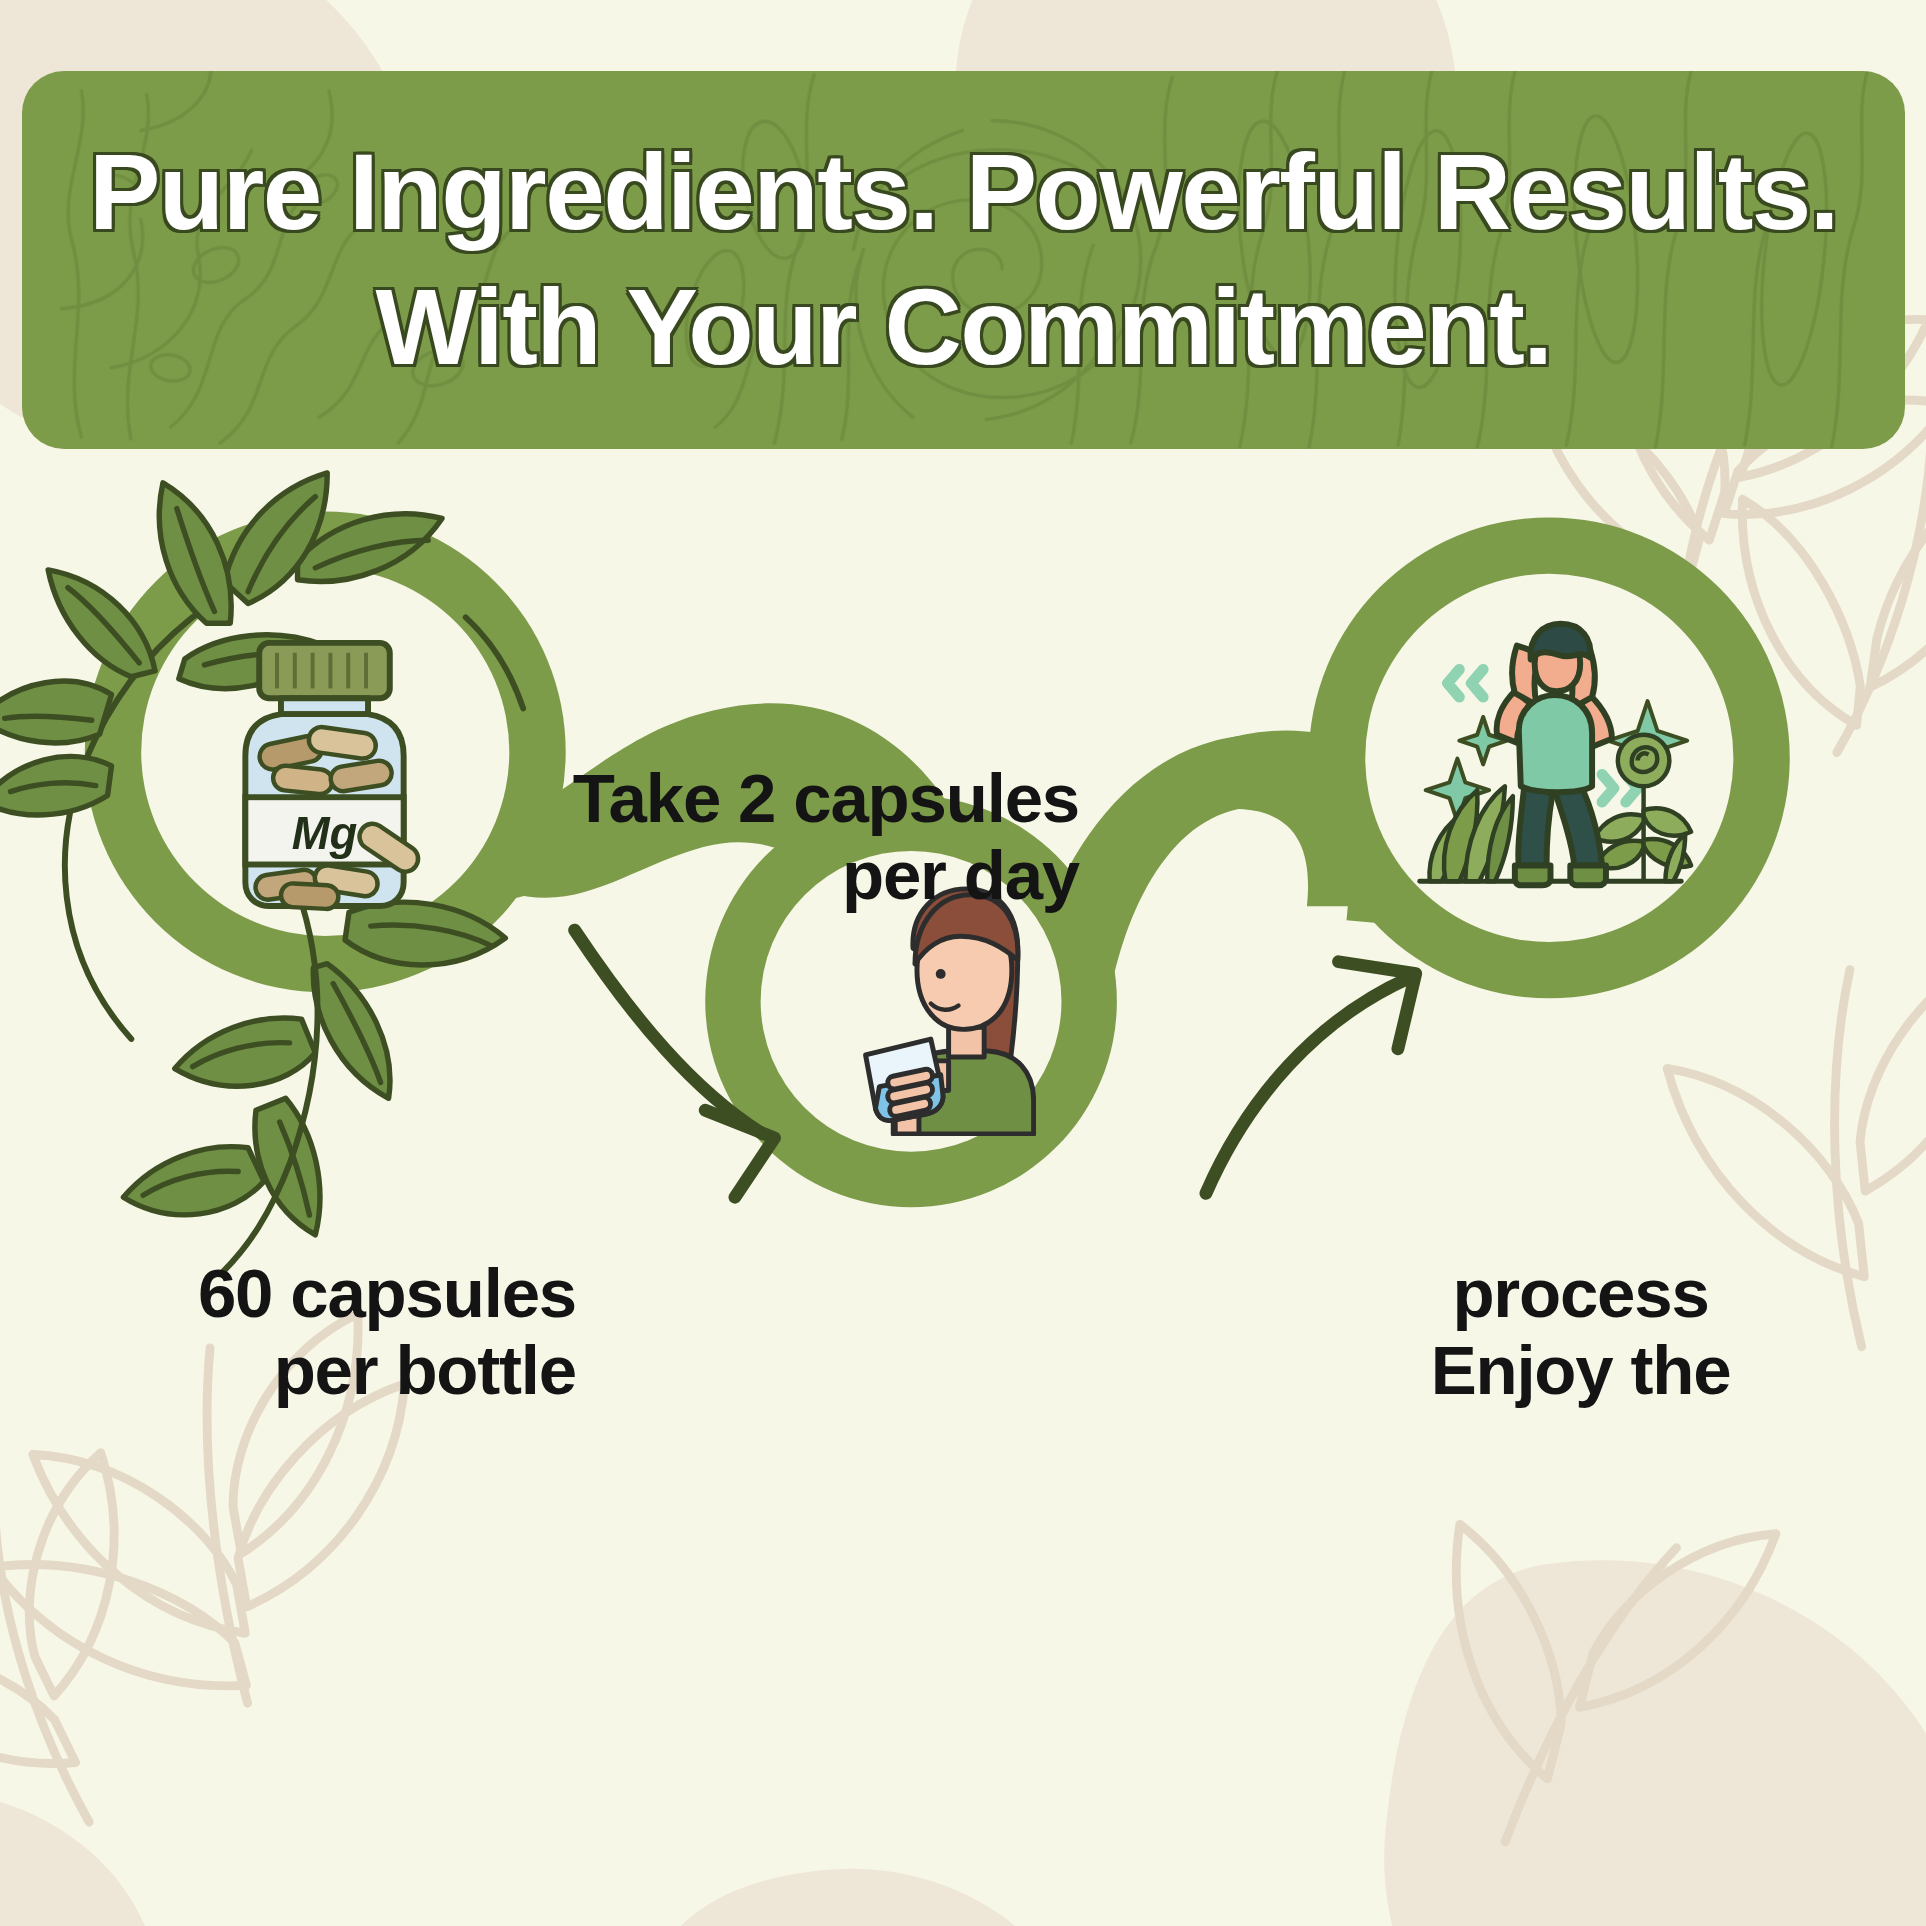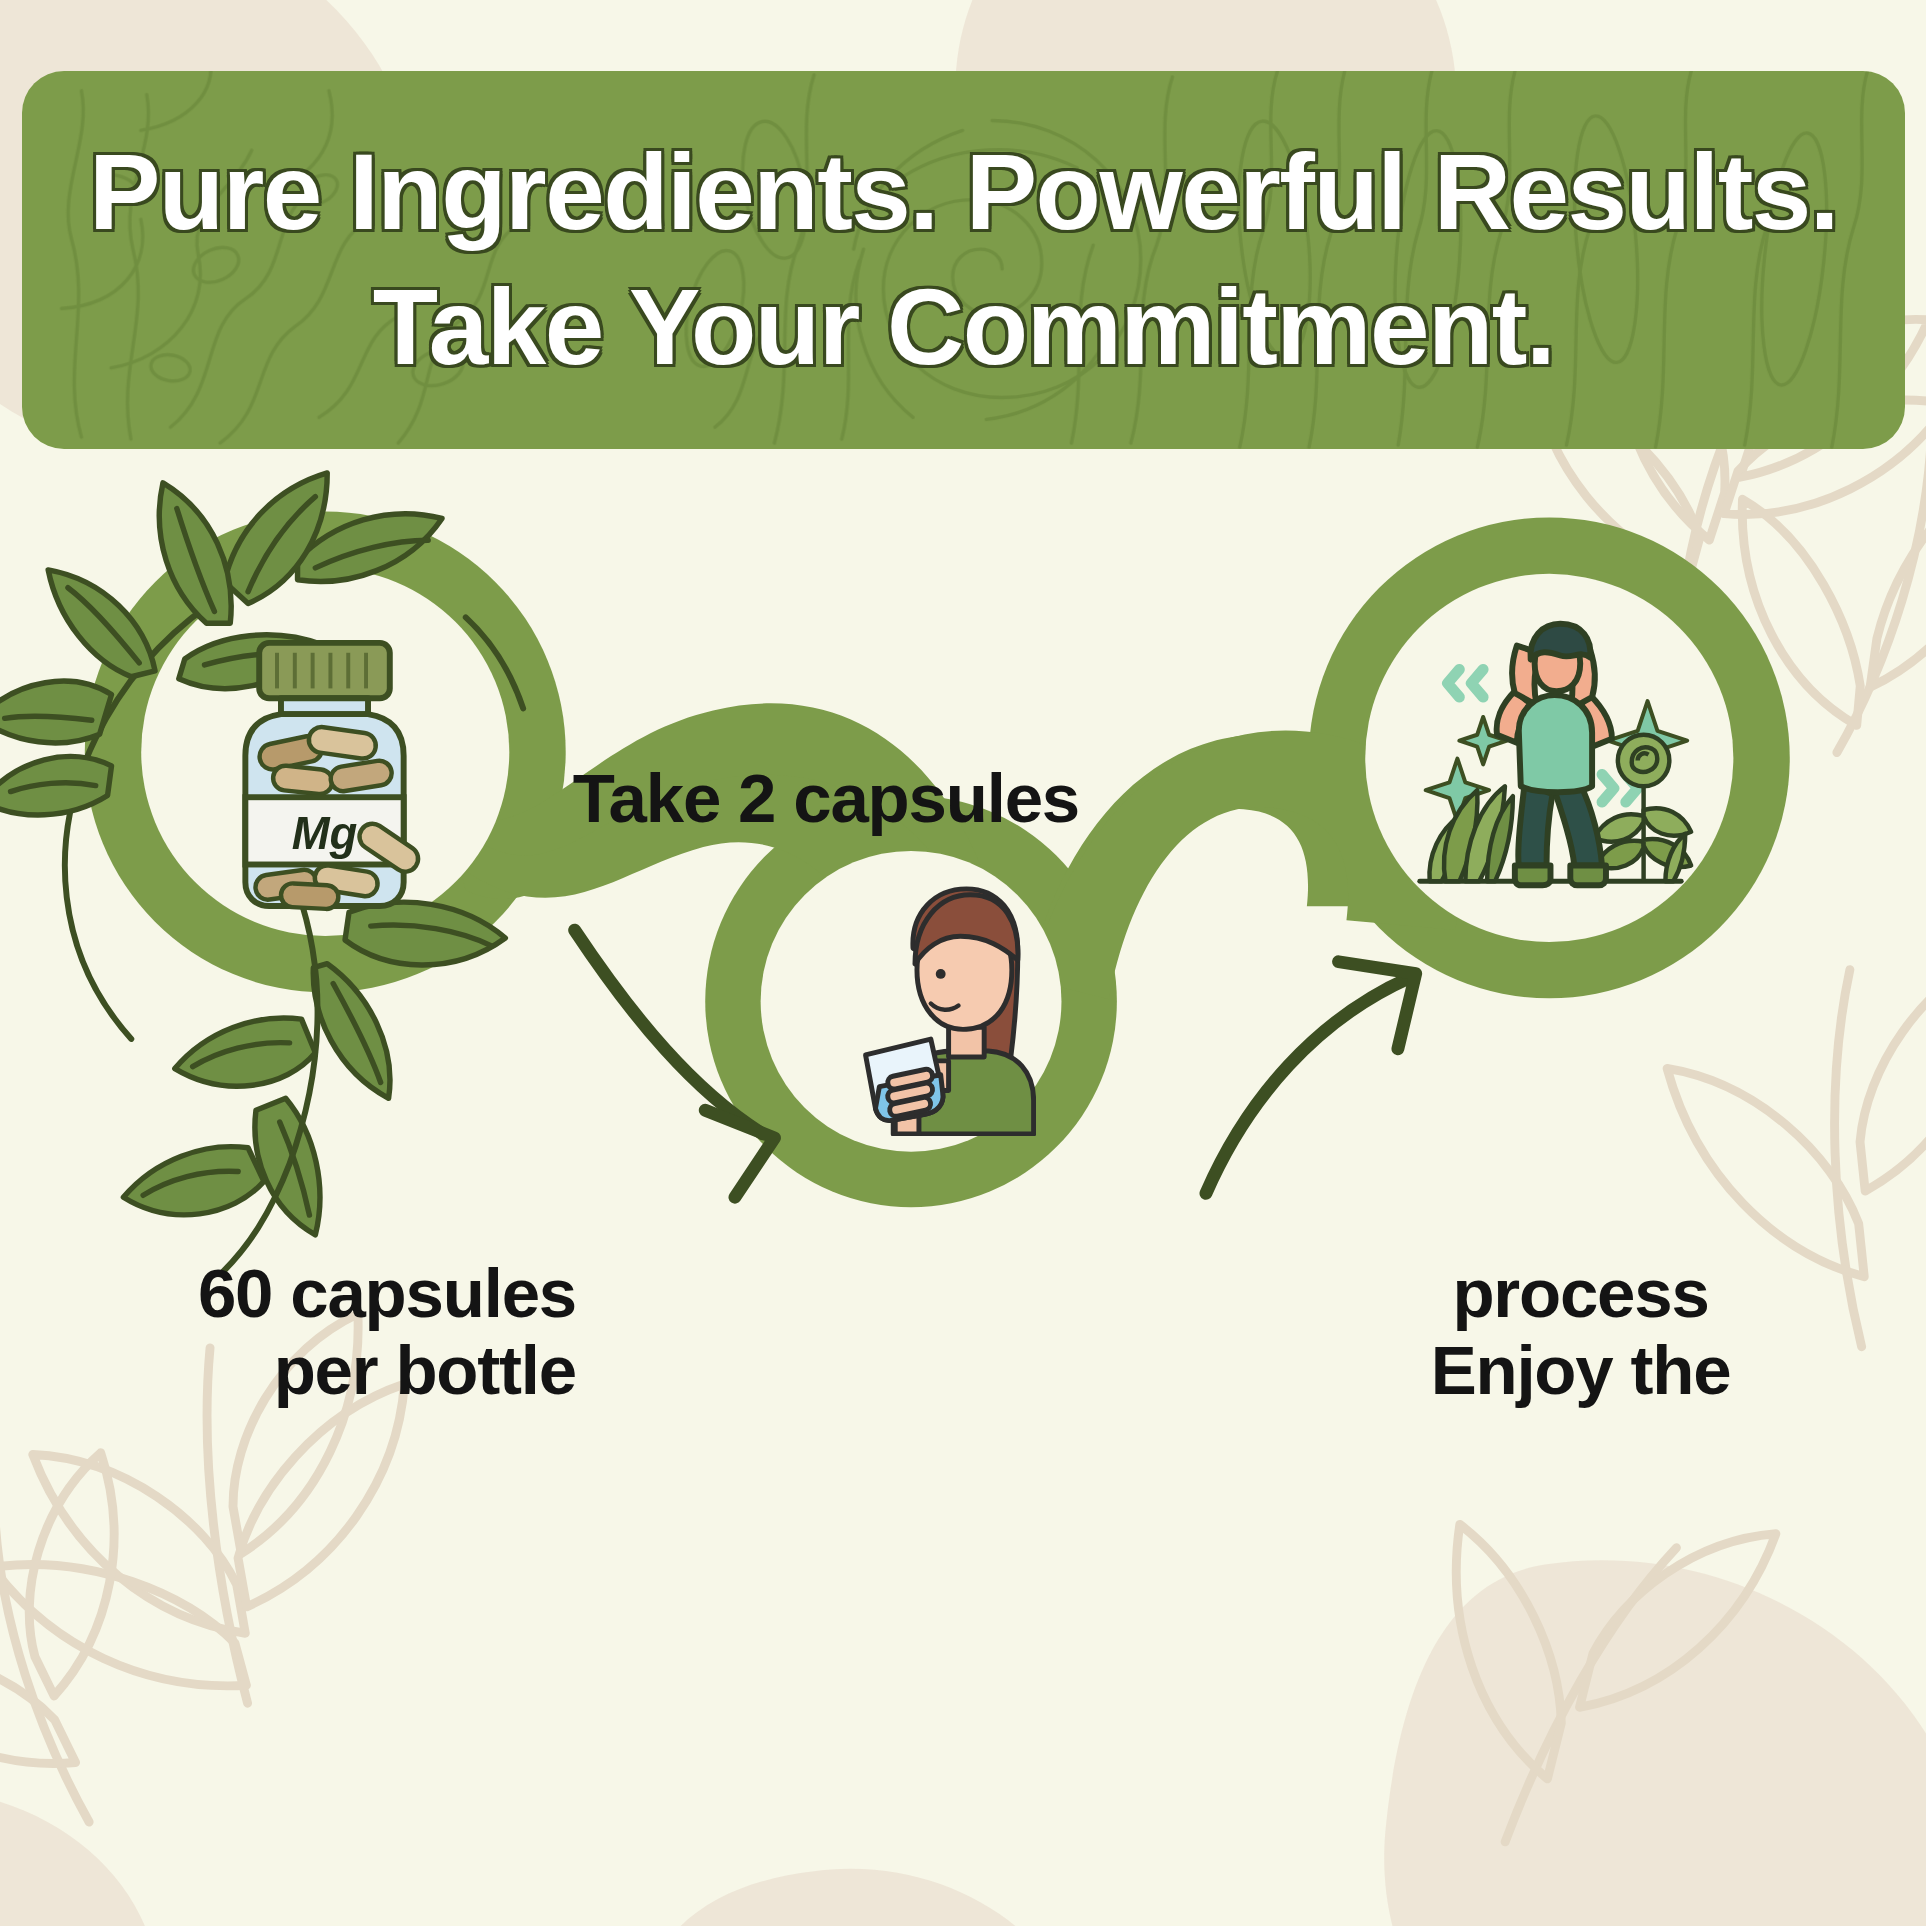--- a/index.html
+++ b/index.html
@@ -191,21 +191,21 @@
           <ellipse cx="1600" cy="170" rx="30" ry="125" transform="rotate(-5 1600 170)"></ellipse>
           <ellipse cx="1790" cy="190" rx="30" ry="128" transform="rotate(6 1790 190)"></ellipse>
           <path d="M1120,376 C1140,300 1120,240 1146,176 C1166,120 1144,60 1162,6"></path>
           <path d="M1060,376 C1076,300 1058,240 1082,176"></path>
         </g>
       </svg>
     </div>
 
     <div id="banner-text">
       <div class="line">Pure Ingredients. Powerful Results.</div>
-      <div class="line">Take Your Commitment.</div>
+      <div class="line">With Your Commitment.</div>
     </div>
   </div>
 
   <div id="flow">
 
     <svg viewBox="0 0 1946 860" xmlns="http://www.w3.org/2000/svg">
       <defs>
 
         <mask id="ribbon-mask">
           <rect x="0" y="0" width="1946" height="860" fill="#fff"></rect>
@@ -447,20 +447,21 @@
 
           <path d="M136,54 C134,32 148,18 166,18 C188,18 198,34 196,52
                    C186,44 178,54 166,50 C154,46 144,44 136,54 Z" fill="#2e4a44"></path>
         </g>
       </svg>
     </div>
   </div>
 
   <div id="cap-mid" class="caption">
     <div>Take 2 capsules</div>
+    <div>per day</div>
   </div>
 
   <div id="cap-left" class="caption">
     <div>60 capsules</div>
     <div>per bottle</div>
   </div>
 
   <div id="cap-right" class="caption">
     <div>process</div>
     <div>Enjoy the</div>

